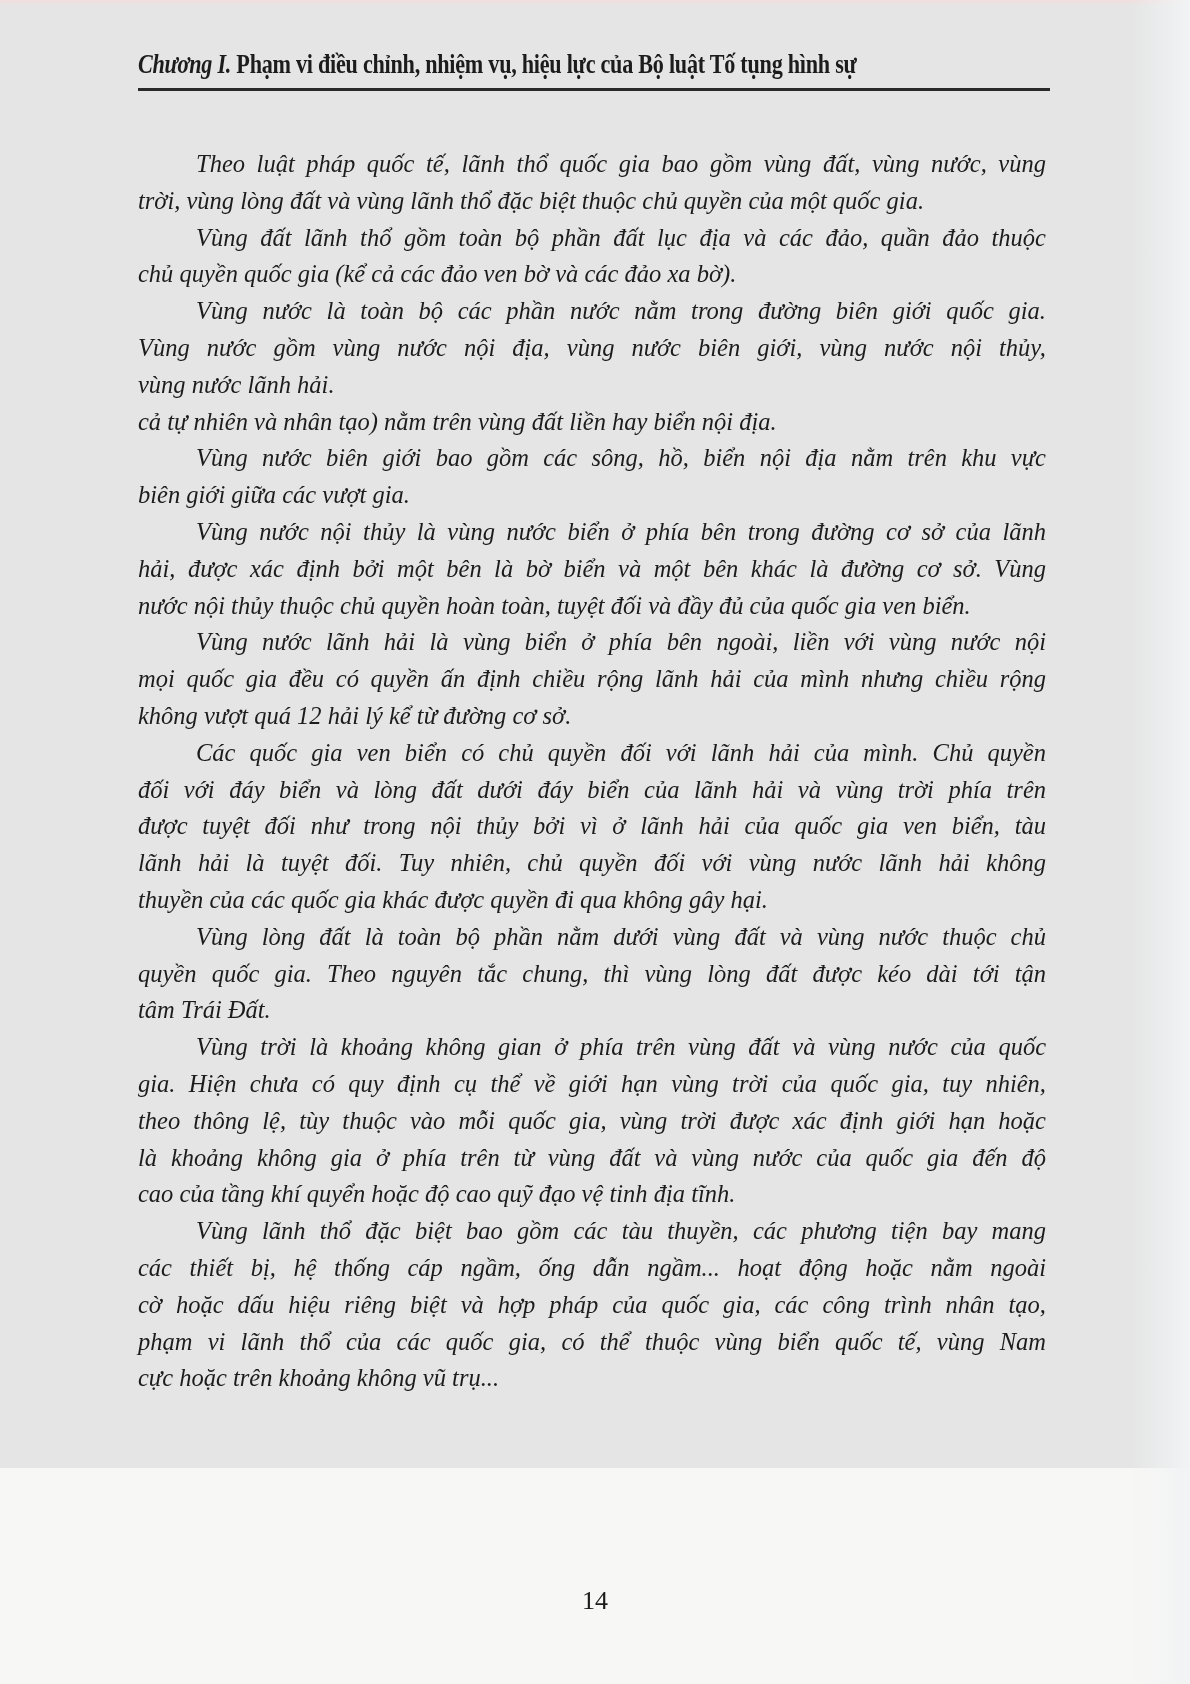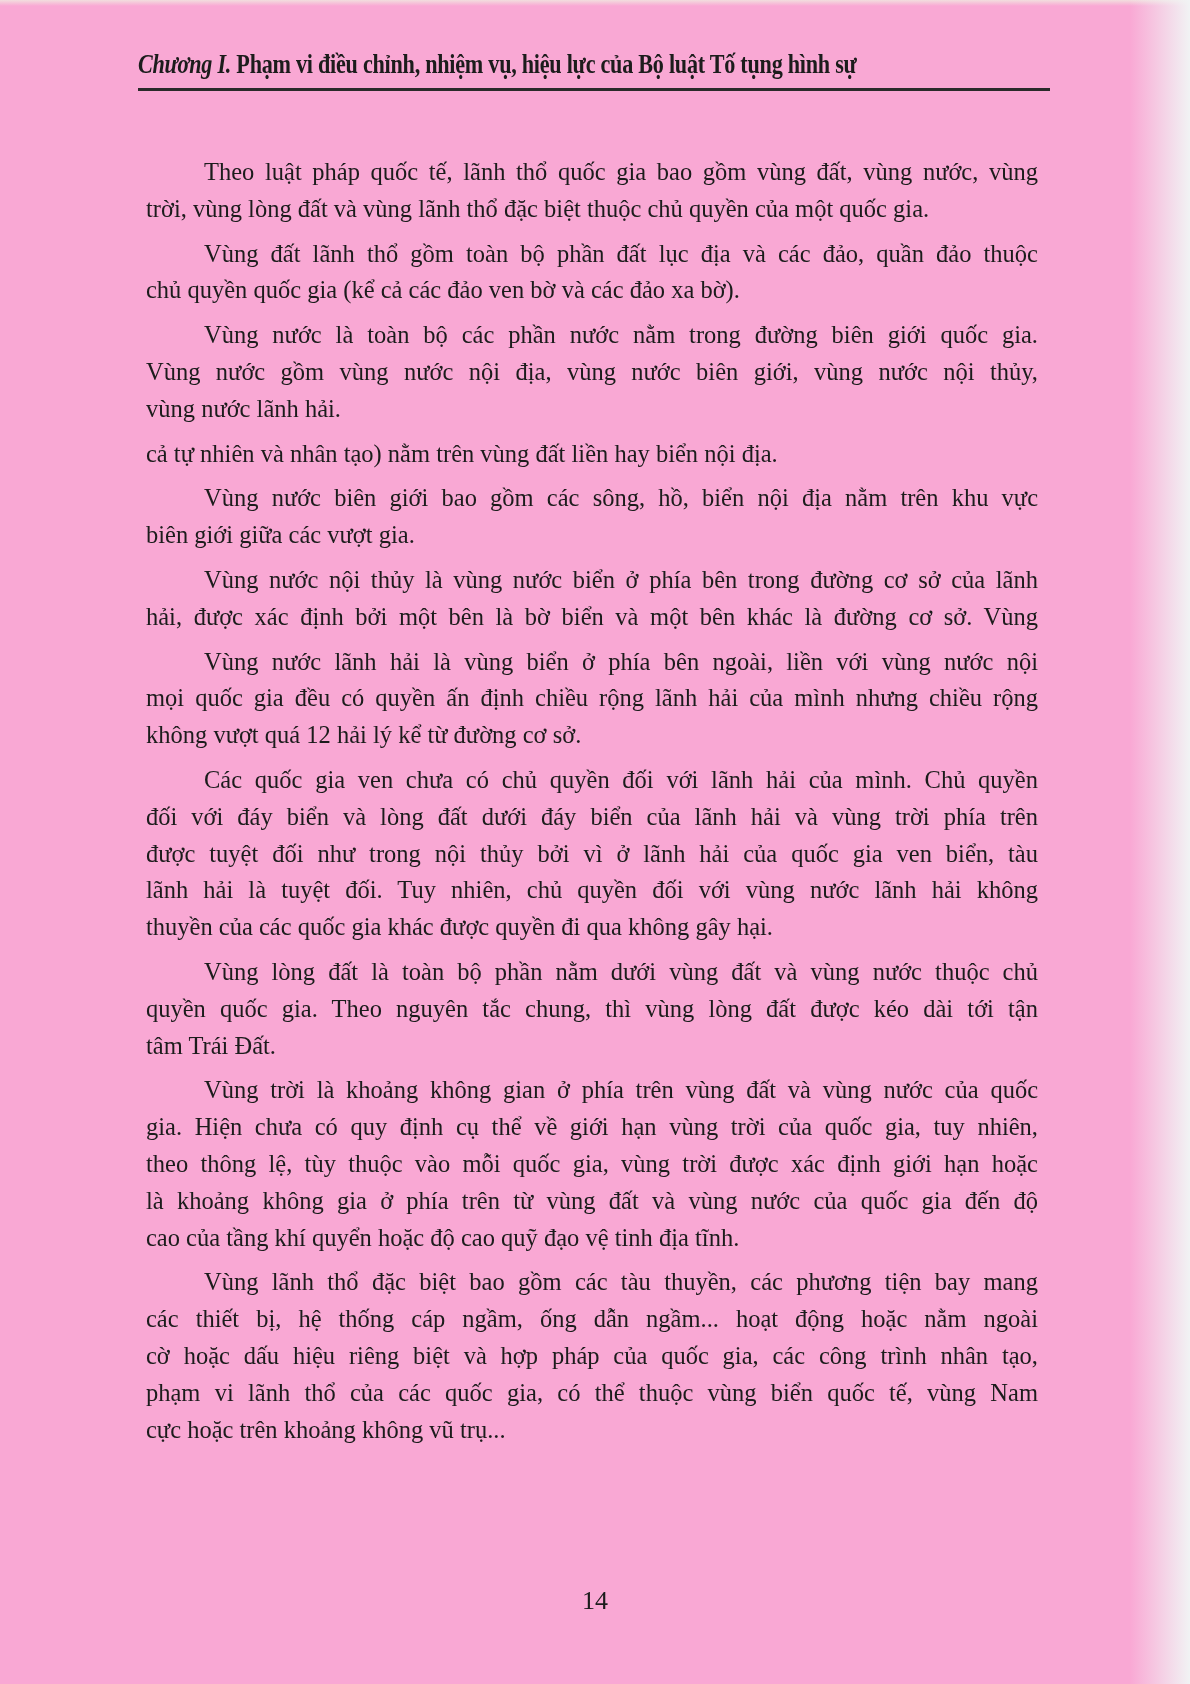--- a/index.html
+++ b/index.html
@@ -6,22 +6,22 @@
   body {
     width: 1190px; height: 1684px;
     background: #f7f7f5;
     position: relative;
     overflow: hidden;
     font-family: "Liberation Serif", "DejaVu Serif", serif;
     color: #1c1c1c;
   }
   .page {
     position: absolute; left: 0; top: 0;
-    width: 1190px; height: 1684px;
-    background: #f9a8d4;
+    width: 1190px; height: 1468px;
+    background: #e5e5e5;
   }
   .edge-shadow {
     position: absolute; right: 0; top: 0; width: 60px; height: 1684px;
     background: linear-gradient(to right, rgba(255,255,255,0), #f1f3f4);
   }
   .top-tint {
     position: absolute; left: 0; top: 0; width: 1190px; height: 6px;
     background: linear-gradient(to bottom, #f2dede, rgba(255,255,255,0));
   }
   .running-header {
@@ -34,21 +34,21 @@
   .running-header .chapter { font-style: italic; }
   .header-rule {
     position: absolute; left: 138px; top: 88px; width: 912px; height: 3px;
     background: #2a2a2a;
   }
   .body-text {
     position: absolute; left: 138px; top: 146px; width: 908px;
     font-size: 24.5px; line-height: 36.8px;
   }
   .para {
-    margin: 8px; text-indent: 58px; text-align: justify;
+    margin: 0; text-indent: 58px; text-align: justify; font-style: italic;
   }
   .para .line { display: block; text-align: justify; text-align-last: justify; white-space: nowrap; }
   .para .line.last { text-align-last: left; }
   .page-number {
     position: absolute; left: 0; width: 1190px; top: 1586px;
     text-align: center; font-size: 26px;
   }
 </style>
 </head>
 <body>
@@ -80,28 +80,29 @@
       <p class="para">
         <span class="line last" style="text-indent: 0px;">cả tự nhiên và nhân tạo) nằm trên vùng đất liền hay biển nội địa.</span>
       </p>
       <p class="para">
         <span class="line">Vùng nước biên giới bao gồm các sông, hồ, biển nội địa nằm trên khu vực</span>
         <span class="line last" style="text-indent: 0px;">biên giới giữa các vượt gia.</span>
       </p>
       <p class="para">
         <span class="line">Vùng nước nội thủy là vùng nước biển ở phía bên trong đường cơ sở của lãnh</span>
         <span class="line" style="text-indent: 0px;">hải, được xác định bởi một bên là bờ biển và một bên khác là đường cơ sở. Vùng</span>
+        <span class="line last" style="text-indent: 0px;">nước nội thủy thuộc chủ quyền hoàn toàn, tuyệt đối và đầy đủ của quốc gia ven biển.</span>
       </p>
       <p class="para">
         <span class="line">Vùng nước lãnh hải là vùng biển ở phía bên ngoài, liền với vùng nước nội</span>
         <span class="line" style="text-indent: 0px;">mọi quốc gia đều có quyền ấn định chiều rộng lãnh hải của mình nhưng chiều rộng</span>
         <span class="line last" style="text-indent: 0px;">không vượt quá 12 hải lý kể từ đường cơ sở.</span>
       </p>
       <p class="para">
-        <span class="line">Các quốc gia ven chưa có chủ quyền đối với lãnh hải của mình. Chủ quyền</span>
+        <span class="line">Các quốc gia ven biển có chủ quyền đối với lãnh hải của mình. Chủ quyền</span>
         <span class="line" style="text-indent: 0px;">đối với đáy biển và lòng đất dưới đáy biển của lãnh hải và vùng trời phía trên</span>
         <span class="line" style="text-indent: 0px;">được tuyệt đối như trong nội thủy bởi vì ở lãnh hải của quốc gia ven biển, tàu</span>
         <span class="line" style="text-indent: 0px;">lãnh hải là tuyệt đối. Tuy nhiên, chủ quyền đối với vùng nước lãnh hải không</span>
         <span class="line last" style="text-indent: 0px;">thuyền của các quốc gia khác được quyền đi qua không gây hại.</span>
       </p>
       <p class="para">
         <span class="line">Vùng lòng đất là toàn bộ phần nằm dưới vùng đất và vùng nước thuộc chủ</span>
         <span class="line" style="text-indent: 0px;">quyền quốc gia. Theo nguyên tắc chung, thì vùng lòng đất được kéo dài tới tận</span>
         <span class="line last" style="text-indent: 0px;">tâm Trái Đất.</span>
       </p>

